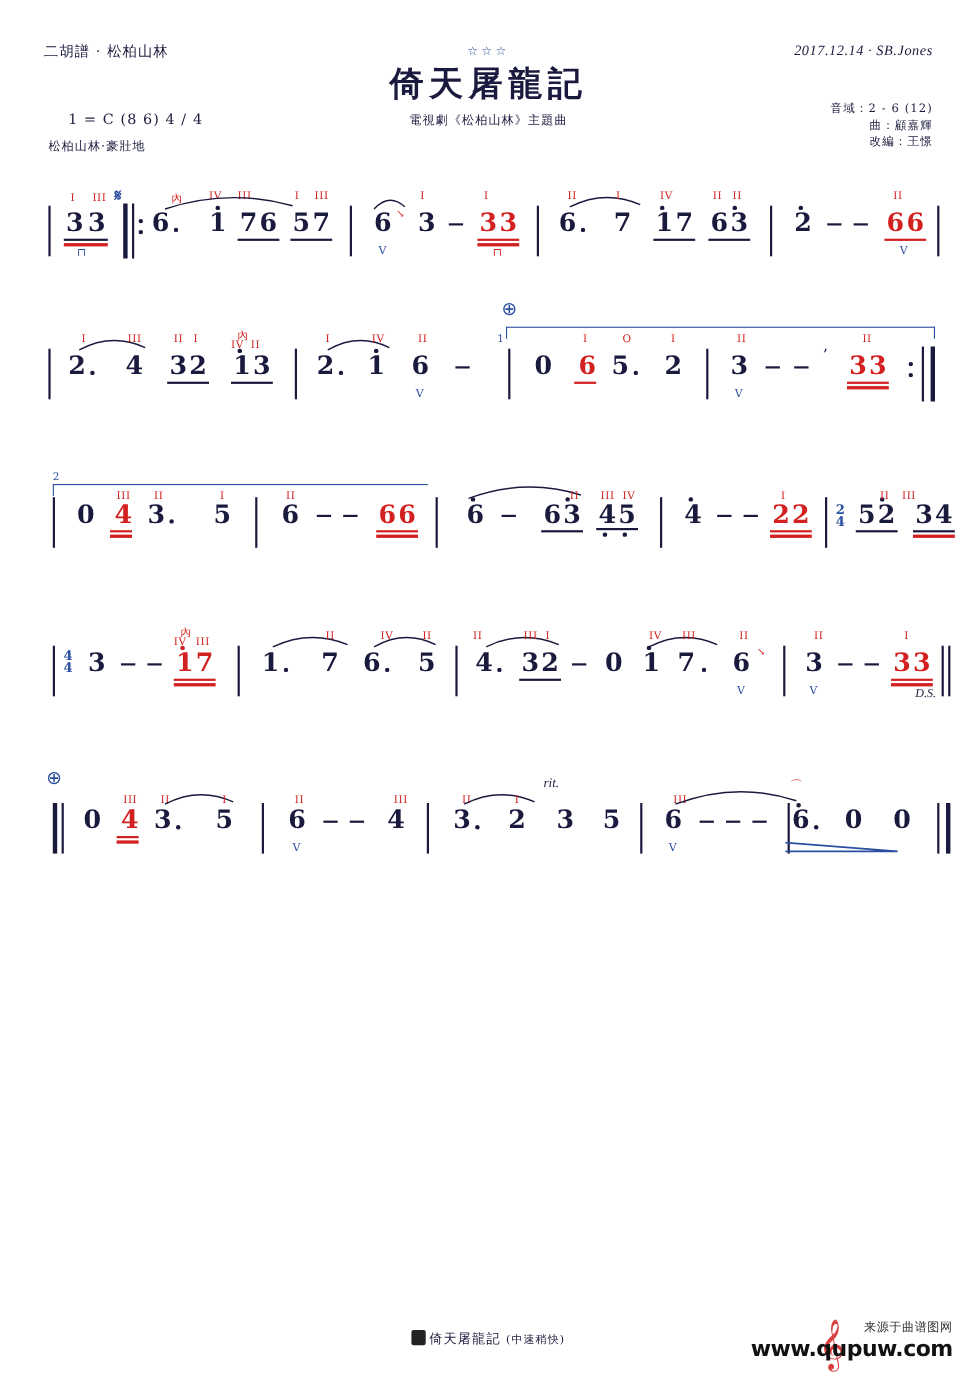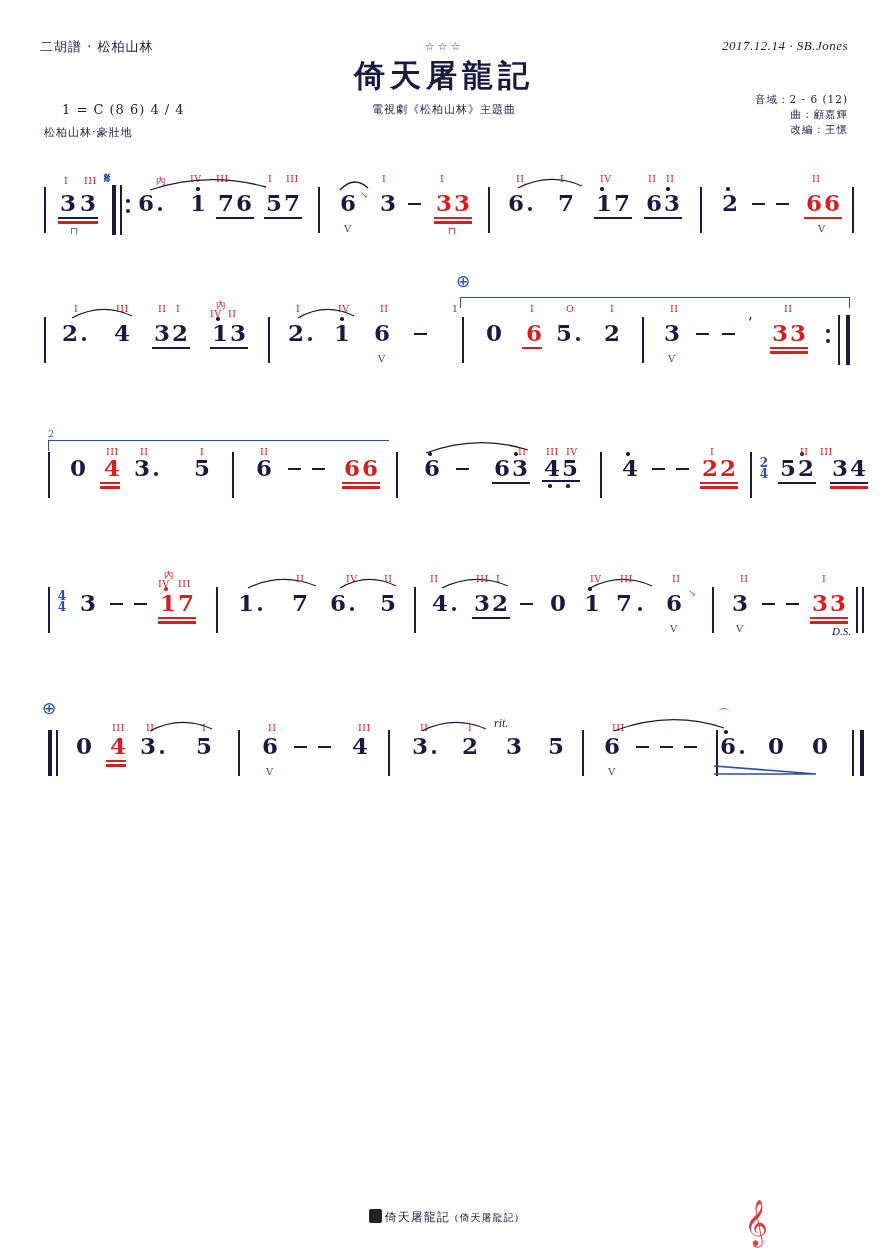--- a/index.html
+++ b/index.html
@@ -572,21 +572,21 @@
       <div class="fing" style="left:420px;top:22px;">II</div>
       <span class="n" style="left:412px;top:34px;">3</span>
       <div class="augdot" style="left:432px;top:50px;"></div>
       <svg class="slur" style="left:420px;top:16px;" width="70" height="18">
         <path d="M2,15 Q34,-1 66,13" stroke="#1a1a3e" stroke-width="1.3" fill="none"></path>
       </svg>
       <div class="fing" style="left:468px;top:22px;">I</div>
       <span class="n" style="left:462px;top:34px;">2</span>
       <span class="n" style="left:506px;top:34px;">3</span>
       <span class="n" style="left:548px;top:34px;">5</span>
-      <div class="ital" style="left:494px;top:16px;">rit.</div>
+      <div class="ital" style="left:494px;top:4px;">rit.</div>
 
       <div class="bar" style="left:582px;top:30px;height:46px;"></div>
 
       <div class="fing" style="left:612px;top:22px;">III</div>
       <span class="n" style="left:604px;top:34px;">6</span>
       <div class="bowv" style="left:608px;top:66px;">V</div>
       <svg class="slur" style="left:612px;top:12px;" width="116" height="22">
         <path d="M2,19 Q58,-2 112,16" stroke="#1a1a3e" stroke-width="1.3" fill="none"></path>
       </svg>
       <div class="dash" style="left:636px;top:46px;"></div>
@@ -605,18 +605,22 @@
         <path d="M2,4 L104,12 M2,12 L104,12" stroke="#2b4fa0" stroke-width="1.6" fill="none"></path>
       </svg>
 
       <div class="bar" style="left:852px;top:30px;height:46px;"></div>
       <div class="bar thick" style="left:860px;top:30px;height:46px;"></div>
     </div>
   </div>
 
   <div class="foot">
     <span class="seal"></span><span>倚天屠龍記</span>
-    <span class="foot-small">(倚天屠龍記)</span>
+    <span class="foot-small">(中速稍快)</span>
   </div>
 
   <div class="wm-clef">𝄞</div>
+  <div class="wm">
+    <div class="wm1">来源于曲谱图网</div>
+    <div class="wm2">www.qupuw.com</div>
+  </div>
 
 </div>
 
 </body></html>

